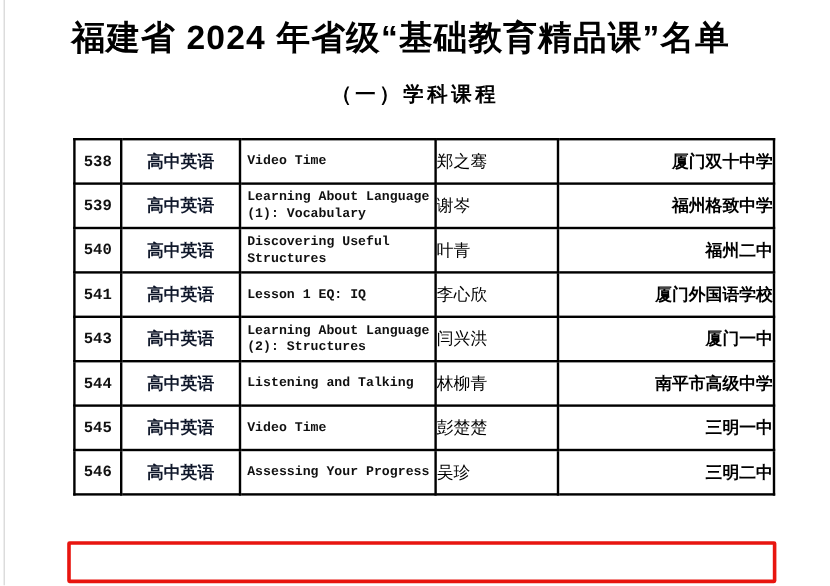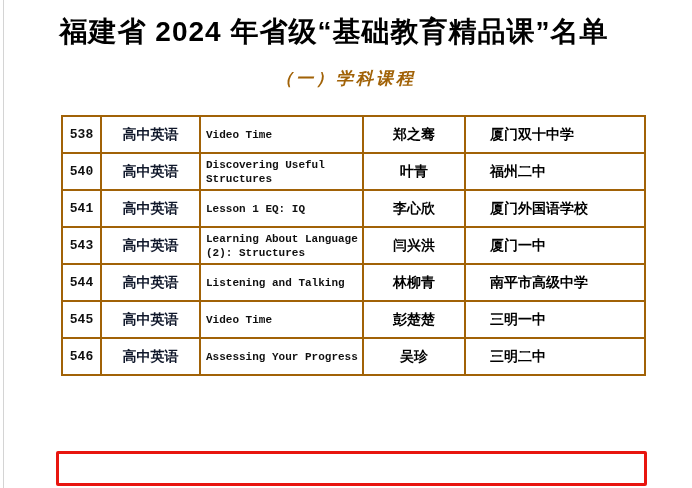--- a/index.html
+++ b/index.html
@@ -23,32 +23,31 @@
     letter-spacing: 1px;
     color: #000000;
     white-space: nowrap;
   }
   .doc-subtitle {
     position: absolute; left: 0; top: 67px; width: 692px;
     text-align: center;
     font-family: "Liberation Serif", serif;
     font-size: 17px; font-weight: 700;
     letter-spacing: 3px;
-    color: #a16207;
+    color: #000000;
     white-space: nowrap;
-    font-style: italic;
   }
   table.course-table {
     position: absolute; left: 61px; top: 115px;
     border-collapse: collapse;
     table-layout: fixed;
     width: 583px;
   }
   .course-table td {
-    border: 2px solid #a16207;
+    border: 2px solid #000000;
     height: 37px;
     padding: 0;
     vertical-align: middle;
     overflow: hidden;
     box-sizing: border-box;
   }
   td.c-no {
     font-family: "Liberation Mono", monospace;
     font-size: 13px; font-weight: 600;
     text-align: center; color: #101010;
@@ -62,27 +61,27 @@
     font-family: "Liberation Mono", monospace;
     font-size: 11px; font-weight: 600;
     line-height: 14px;
     text-align: left;
     padding: 2px 1px 2px 5px;
     color: #101010;
     border-radius: 17px;
   }
   td.c-teacher {
     font-family: "Liberation Sans", sans-serif;
-    font-size: 14px; font-weight: 700;
-    text-align: center; color: #000000;
+    font-size: 14px; font-weight: 400;
+    text-align: left; color: #000000;
   }
   td.c-school {
     font-family: "Liberation Sans", sans-serif;
     font-size: 14px; font-weight: 600;
-    text-align: left; padding-left: 24px;
+    text-align: right; padding-left: 7px;
     color: #000000;
     white-space: nowrap;
   }
   .highlight-box {
     position: absolute;
     left: 56px; top: 451px;
     width: 591px; height: 35px;
     border: 3px solid #e8150f;
     border-radius: 2px;
     box-sizing: border-box;
@@ -106,20 +105,27 @@
       <col style="width:102px">
       <col style="width:180px">
   </colgroup>
   <tbody>
     <tr>
       <td class="c-no">538</td>
       <td class="c-subject">高中英语</td>
       <td class="c-course">Video Time</td>
       <td class="c-teacher">郑之骞</td>
       <td class="c-school">厦门双十中学</td>
+    </tr>
+    <tr>
+      <td class="c-no">539</td>
+      <td class="c-subject">高中英语</td>
+      <td class="c-course">Learning About Language (1): Vocabulary</td>
+      <td class="c-teacher">谢岑</td>
+      <td class="c-school">福州格致中学</td>
     </tr>
     <tr>
       <td class="c-no">540</td>
       <td class="c-subject">高中英语</td>
       <td class="c-course">Discovering Useful Structures</td>
       <td class="c-teacher">叶青</td>
       <td class="c-school">福州二中</td>
     </tr>
     <tr>
       <td class="c-no">541</td>

